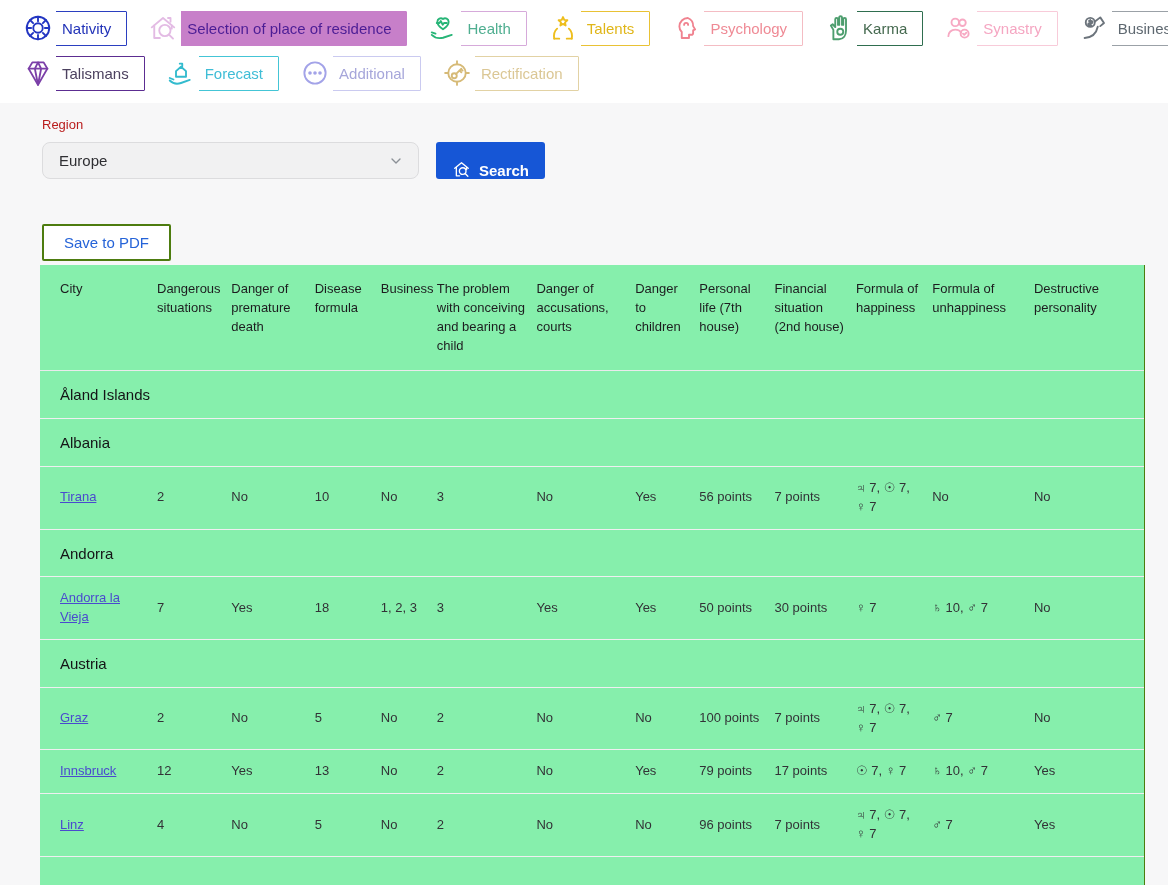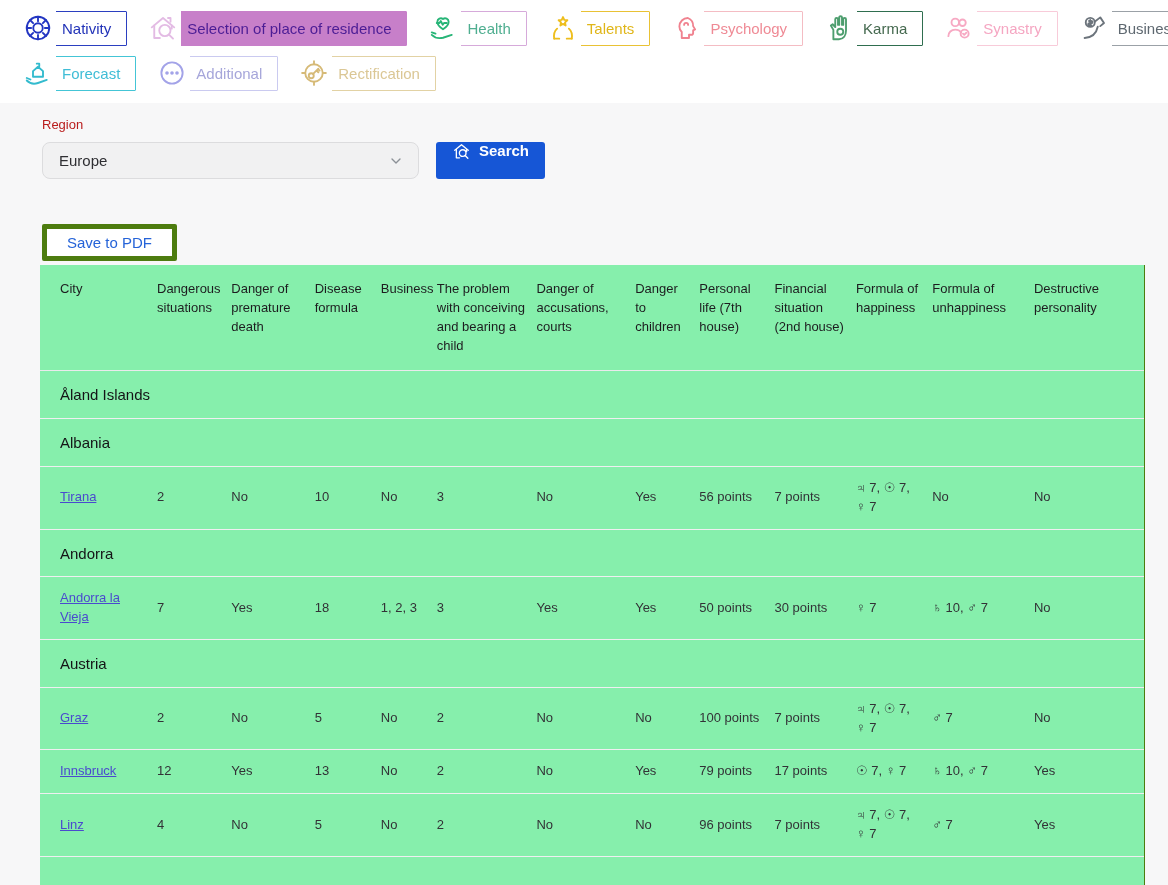--- a/index.html
+++ b/index.html
@@ -21,24 +21,24 @@
 
   
   .filters { padding:14px 0 0 42px; }
   .region-label { font-size:13px; color:#b91c1c; margin-bottom:10px; }
   .filter-row { display:flex; align-items:center; gap:17px; }
   .select { width:377px; height:37px; background:#f1f1f2; border:1px solid #dcdcde; border-radius:8px;
     display:flex; align-items:center; justify-content:space-between; padding:0 14px 0 16px;
     font-size:15px; color:#2f2f33; cursor:pointer; }
   .select svg { width:16px; height:16px; color:#8b9097; }
   .btn-search { height:37px; min-width:107px; background:#1656d6; color:#fff; border:none; border-radius:3px;
-    font-size:15px; font-weight:bold; display:flex; align-items:flex-start; gap:8px; padding:0 16px; cursor:pointer; }
+    font-size:15px; font-weight:bold; display:flex; align-items:flex-end; gap:8px; padding:0 16px; cursor:pointer; }
   .btn-search svg { width:19px; height:19px; }
 
-  .btn-pdf { margin:45px 0 0 42px; height:37px; background:#fff; border:5px solid #4d7c0f; border-radius:2px;
+  .btn-pdf { margin:45px 0 0 42px; height:37px; background:#fff; border:2px solid #4d7c0f; border-radius:2px;
     color:#2563d8; font-size:15px; padding:0 20px; cursor:pointer; }
 
   
   .card { background:#86efac; margin:4px 0 0 40px; width:1105px; height:620px; overflow:hidden;
     border-right:1px solid #4d7c0f; }
   table { width:100%; border-collapse:collapse; table-layout:fixed; }
   th { text-align:left; font-size:13px; font-weight:500; color:#1d1d1f; line-height:1.45;
     padding:15px 10px 15px 0; vertical-align:top; border-bottom:1px solid #eaeaec; }
   td { font-size:13px; color:#323236; line-height:1.45; padding:12px 10px 12px 0;
     border-bottom:1px solid #efeff1; vertical-align:middle; }
@@ -134,20 +134,29 @@
             <circle cx="9" cy="7.5" r="3.6"></circle>
             <path d="M9 5.5v4M8 6.4h1.8a.9.9 0 1 1 0 1.8H8.2a.9.9 0 1 0 0 1.8H10"></path>
             <path d="M4.5 20c6.5-.5 9.5-4 10.5-9"></path>
             <path d="M12.5 7l4.5-3.5L20 8l-3 2.5"></path>
           </svg>
         </span>
         <span class="tlabel">Business</span>
       </div>
     </div>
   <div class="tabrow" id="tabrow2">
+      <div class="tab" style="--icon: #7b3fa8; --border: #5c2d91; --text: #4c415f; --main: #5c2d91;">
+        <span class="ticon">
+          <svg fill="none" stroke="currentColor" stroke-width="1.5" stroke-linecap="round" stroke-linejoin="round" viewBox="0 0 24 24">
+            <path d="M7.5 3.5h9l3 5L12 21.5 4.5 8.5z"></path>
+            <path d="M4.5 8.5h15M9.5 8.5 12 21.5 14.5 8.5M9.5 8.5l2.5-5 2.5 5"></path>
+          </svg>
+        </span>
+        <span class="tlabel">Talismans</span>
+      </div>
       <div class="tab" style="--icon: #33bbce; --border: #44c5d6; --text: #3fbdd6; --main: #44c5d6;">
         <span class="ticon">
           <svg fill="none" stroke="currentColor" stroke-width="1.5" stroke-linecap="round" stroke-linejoin="round" viewBox="0 0 24 24">
             <path d="M8 10.5 12 7l4 3.5V15H8z"></path>
             <path d="M11 4.5h2v2"></path>
             <path d="M3 18c2.5 2.5 6 3 9 2l7-2.5"></path>
             <path d="M3 16l3 1.2"></path>
           </svg>
         </span>
         <span class="tlabel">Forecast</span>

